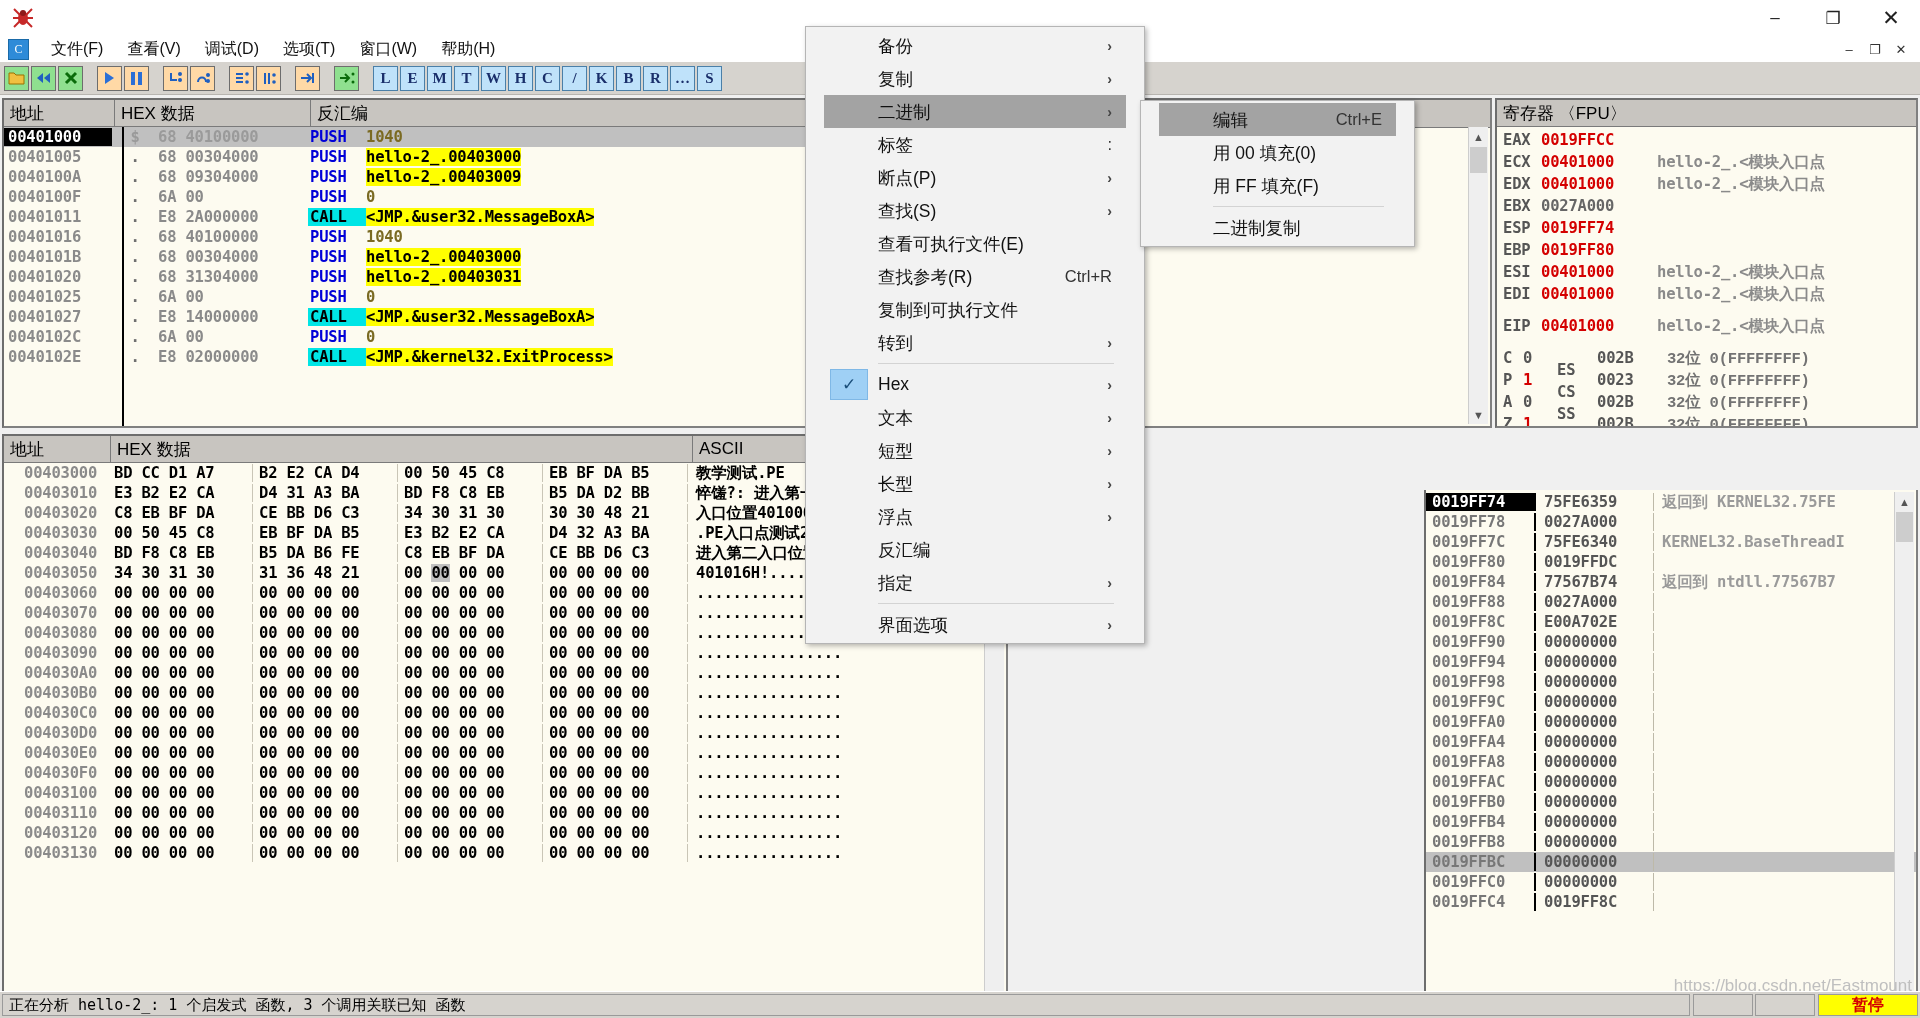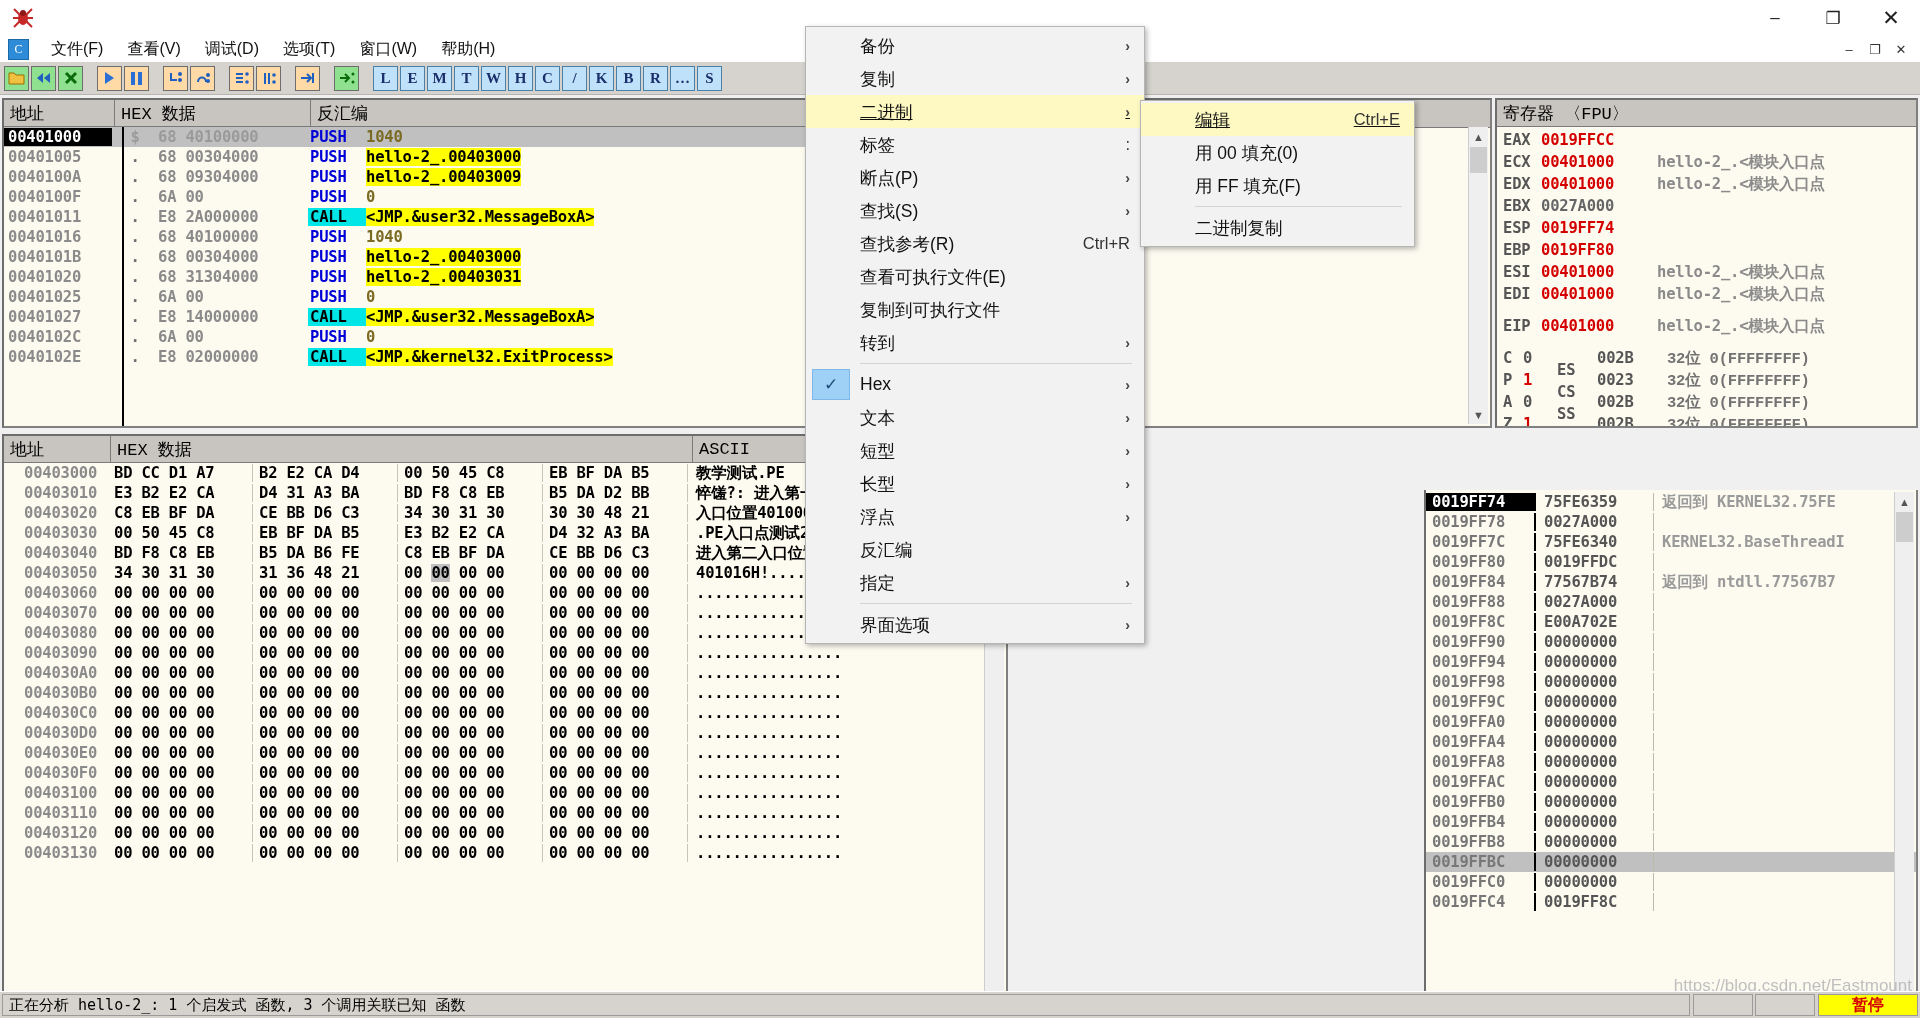--- a/index.html
+++ b/index.html
@@ -86,21 +86,21 @@
     background: #fdfbf0;
     border: 2px solid #808080;
     border-top-color: #6d6d6d; border-left-color: #6d6d6d;
     box-sizing: border-box;
     overflow: hidden;
   }
   .ph {
     height: 27px; background: #c8c5c0;
     display: flex; align-items: center;
     border-bottom: 1px solid #7a7a7a;
-    font-family: Liberation Mono, monospace;
+    font-family: Liberation Sans, sans-serif;
     font-size: 17px; color: #000;
     box-sizing: border-box;
   }
   .ph span { padding-left: 6px; box-sizing: border-box; height: 26px; display:flex; align-items:center; }
   .ph span + span { border-left: 1px solid #7a7a7a; }
 
   .mono {
     font-family: "DejaVu Sans Mono", "Liberation Mono", monospace;
     font-size: 15.5px; font-weight: bold;
     letter-spacing: -0.2px;
@@ -197,31 +197,31 @@
     position:absolute; right:8px; bottom:22px;
     color:#bfbfbf; font-size:17px; white-space:nowrap;
     font-family:"Liberation Sans", sans-serif;
   }
 
   
   .ctxmenu {
     position:absolute; background:#f2f2f2;
     border:1px solid #b5b5b5;
     box-shadow: 2px 2px 5px rgba(0,0,0,.28);
-    padding: 2px 0; box-sizing:border-box;
+    padding: 2px 18px; box-sizing:border-box;
     z-index: 50;
   }
   #ctx-main { left: 805px; top: 26px; width: 340px; }
   #ctx-sub  { left: 1140px; top: 100px; width: 275px; z-index: 60;}
   .mi {
     height: 33px; display:flex; align-items:center; position:relative;
     font-size: 17.5px; color:#111; padding-left: 54px; padding-right: 14px;
     box-sizing:border-box; white-space:nowrap;
   }
-  .mi.sel { background:#fef9c3;text-decoration:underline; }
+  .mi.sel { background:#a3a3a3; }
   .mi .arrow { margin-left:auto; color:#444; font-size:14px; font-weight:bold;}
   .mi .accel { margin-left:auto; color:#333; font-size:16.5px; }
   .mi .chk {
     position:absolute; left:6px; top:1px; width:38px; height:31px;
     background:#9fd0f5; border:1px solid #7fb8e6; box-sizing:border-box;
     display:flex; align-items:center; justify-content:center;
     color:#1b4f7a; font-size:17px;
   }
   .msep { height:1px; background:#d3d3d3; margin:4px 12px 4px 54px; }
 </style>
@@ -887,25 +887,25 @@
       </div>
       <div class="mi">
         <span>断点(P)</span>
         <span class="arrow">›</span>
       </div>
       <div class="mi">
         <span>查找(S)</span>
         <span class="arrow">›</span>
       </div>
       <div class="mi">
+        <span>查看可执行文件(E)</span>
+      </div>
+      <div class="mi">
         <span>查找参考(R)</span>
         <span class="accel">Ctrl+R</span>
-      </div>
-      <div class="mi">
-        <span>查看可执行文件(E)</span>
       </div>
       <div class="mi">
         <span>复制到可执行文件</span>
       </div>
       <div class="mi">
         <span>转到</span>
         <span class="arrow">›</span>
       </div>
       <div class="msep"></div>
       <div class="mi">

